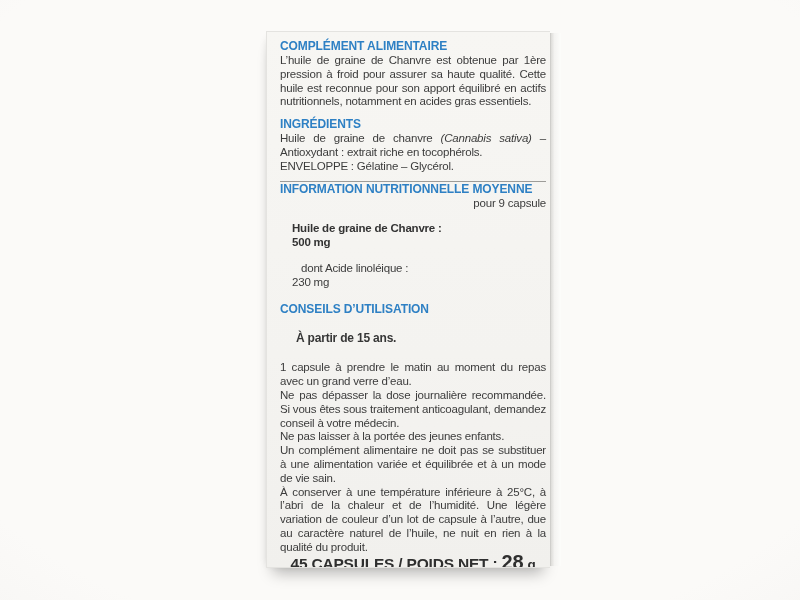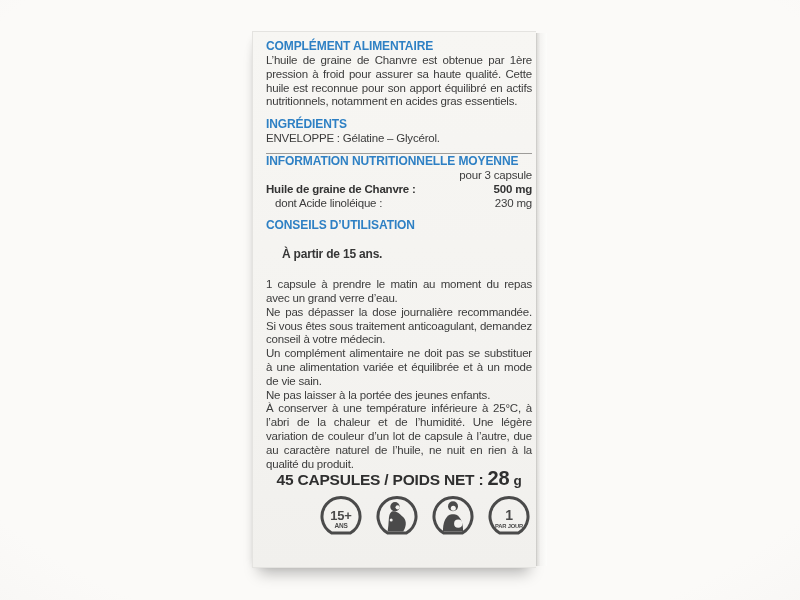--- a/index.html
+++ b/index.html
@@ -6,21 +6,21 @@
   body{
     width:800px;height:600px;overflow:hidden;
     font-family:"Liberation Sans","DejaVu Sans",sans-serif;
     background:#f6f5f3;
   }
   .scene{
     position:relative;width:800px;height:600px;
     background:radial-gradient(120% 115% at 50% 45%, #fbfaf8 55%, #edecea 100%);
   }
   .box{
-    position:absolute;left:252px;top:31px;width:295px;height:537px;
+    position:absolute;left:266px;top:31px;width:295px;height:537px;
     display:flex;
   }
   .face{
     width:285px;height:537px;box-sizing:border-box;
     background:linear-gradient(180deg,#f7f6f3 0%,#f4f3f0 60%,#f1f0ed 100%);
     border:1px solid #e4e3e0;border-right:none;
     box-shadow:0 12px 14px -7px rgba(0,0,0,0.28), -4px 2px 8px -6px rgba(0,0,0,0.15);
     padding:5px 4px 0 13px;
     overflow:hidden;
   }
@@ -34,21 +34,21 @@
   .heading{
     color:#2e80c4;font-weight:bold;font-size:12px;line-height:14px;
     letter-spacing:-0.1px;margin:8px 0 1px 0;
   }
   .heading.first{margin-top:2px;}
   p.body{margin:0;text-align:justify;}
   .latin{font-style:italic;}
   .rule{height:1px;background:#9d9c99;margin:7px 0 0 0;}
   .nut-heading{margin-top:0;}
   .per{ text-align:right;margin:0; }
-  .nrow{display:flex;justify-content:space-between;margin:0;}
+  .nrow{display:flex;justify-content:space-between;margin:12px;flex-direction:column;}
   .nrow .lbl{white-space:nowrap;}
   .nrow.bold-row .lbl,.nrow.bold-row .val{font-weight:bold;color:#333;}
   .nrow.sub-row .lbl{padding-left:9px;}
   .intro{font-weight:bold;font-size:12px;margin:16px;color:#363636;}
   .net{
     text-align:center;margin-top:1px;color:#2f2f2f;font-weight:bold;
     font-size:15.5px;letter-spacing:-0.2px;white-space:nowrap;
   }
   .net .big{font-size:20px;}
   .net .unit{font-size:13.5px;font-weight:bold;}
@@ -61,40 +61,41 @@
 
 <div class="scene">
   <div class="box">
     <div class="face">
       <div class="col">
 
         <div class="heading first">COMPLÉMENT ALIMENTAIRE</div>
         <p class="body">L’huile de graine de Chanvre est obtenue par 1ère pression à froid pour assurer sa haute qualité. Cette huile est reconnue pour son apport équilibré en actifs nutritionnels, notamment en acides gras essentiels.</p>
 
         <div class="heading">INGRÉDIENTS</div>
+        <p class="body"><span>Huile de graine de chanvre </span><span class="latin">(Cannabis sativa)</span><span> – Antioxydant : extrait riche en tocophérols.</span></p>
         <p class="body">ENVELOPPE : Gélatine – Glycérol.</p>
 
         <div class="rule"></div>
         <div class="heading nut-heading">INFORMATION NUTRITIONNELLE MOYENNE</div>
-        <p class="per">pour 3 capsule</p>
+        <p class="per">pour 9 capsule</p>
         <div class="nrow bold-row">
           <span class="lbl">Huile de graine de Chanvre :</span>
           <span class="val">500 mg</span>
         </div>
         <div class="nrow sub-row">
           <span class="lbl">dont Acide linoléique :</span>
           <span class="val">230 mg</span>
         </div>
 
         <div class="heading">CONSEILS D’UTILISATION</div>
         <p class="intro">À partir de 15 ans.</p>
         <p class="body">1 capsule à prendre le matin au moment du repas avec un grand verre d’eau.</p>
         <p class="body">Ne pas dépasser la dose journalière recommandée. Si vous êtes sous traitement anticoagulant, demandez conseil à votre médecin.</p>
+        <p class="body">Ne pas laisser à la portée des jeunes enfants.</p>
         <p class="body">Un complément alimentaire ne doit pas se substituer à une alimentation variée et équilibrée et à un mode de vie sain.</p>
-        <p class="body">Ne pas laisser à la portée des jeunes enfants.</p>
         <p class="body">À conserver à une température inférieure à 25°C, à l’abri de la chaleur et de l’humidité. Une légère variation de couleur d’un lot de capsule à l’autre, due au caractère naturel de l’huile, ne nuit en rien à la qualité du produit.</p>
 
         <div class="net"><span>45 CAPSULES / POIDS NET : </span><span class="big">28</span> <span class="unit">g</span></div>
 
         <div class="badges">
 
           <svg class="badge" viewBox="0 0 46 46">
             <path d="M13.58,38 A19,19 0 1 1 32.42,38 Z" fill="none" stroke="#4a4a4a" stroke-width="3" stroke-linejoin="round"></path>
             <text x="23" y="24.5" text-anchor="middle" font-size="13">15+</text>
             <text x="23" y="32.5" text-anchor="middle" font-size="6.5">ANS</text>

